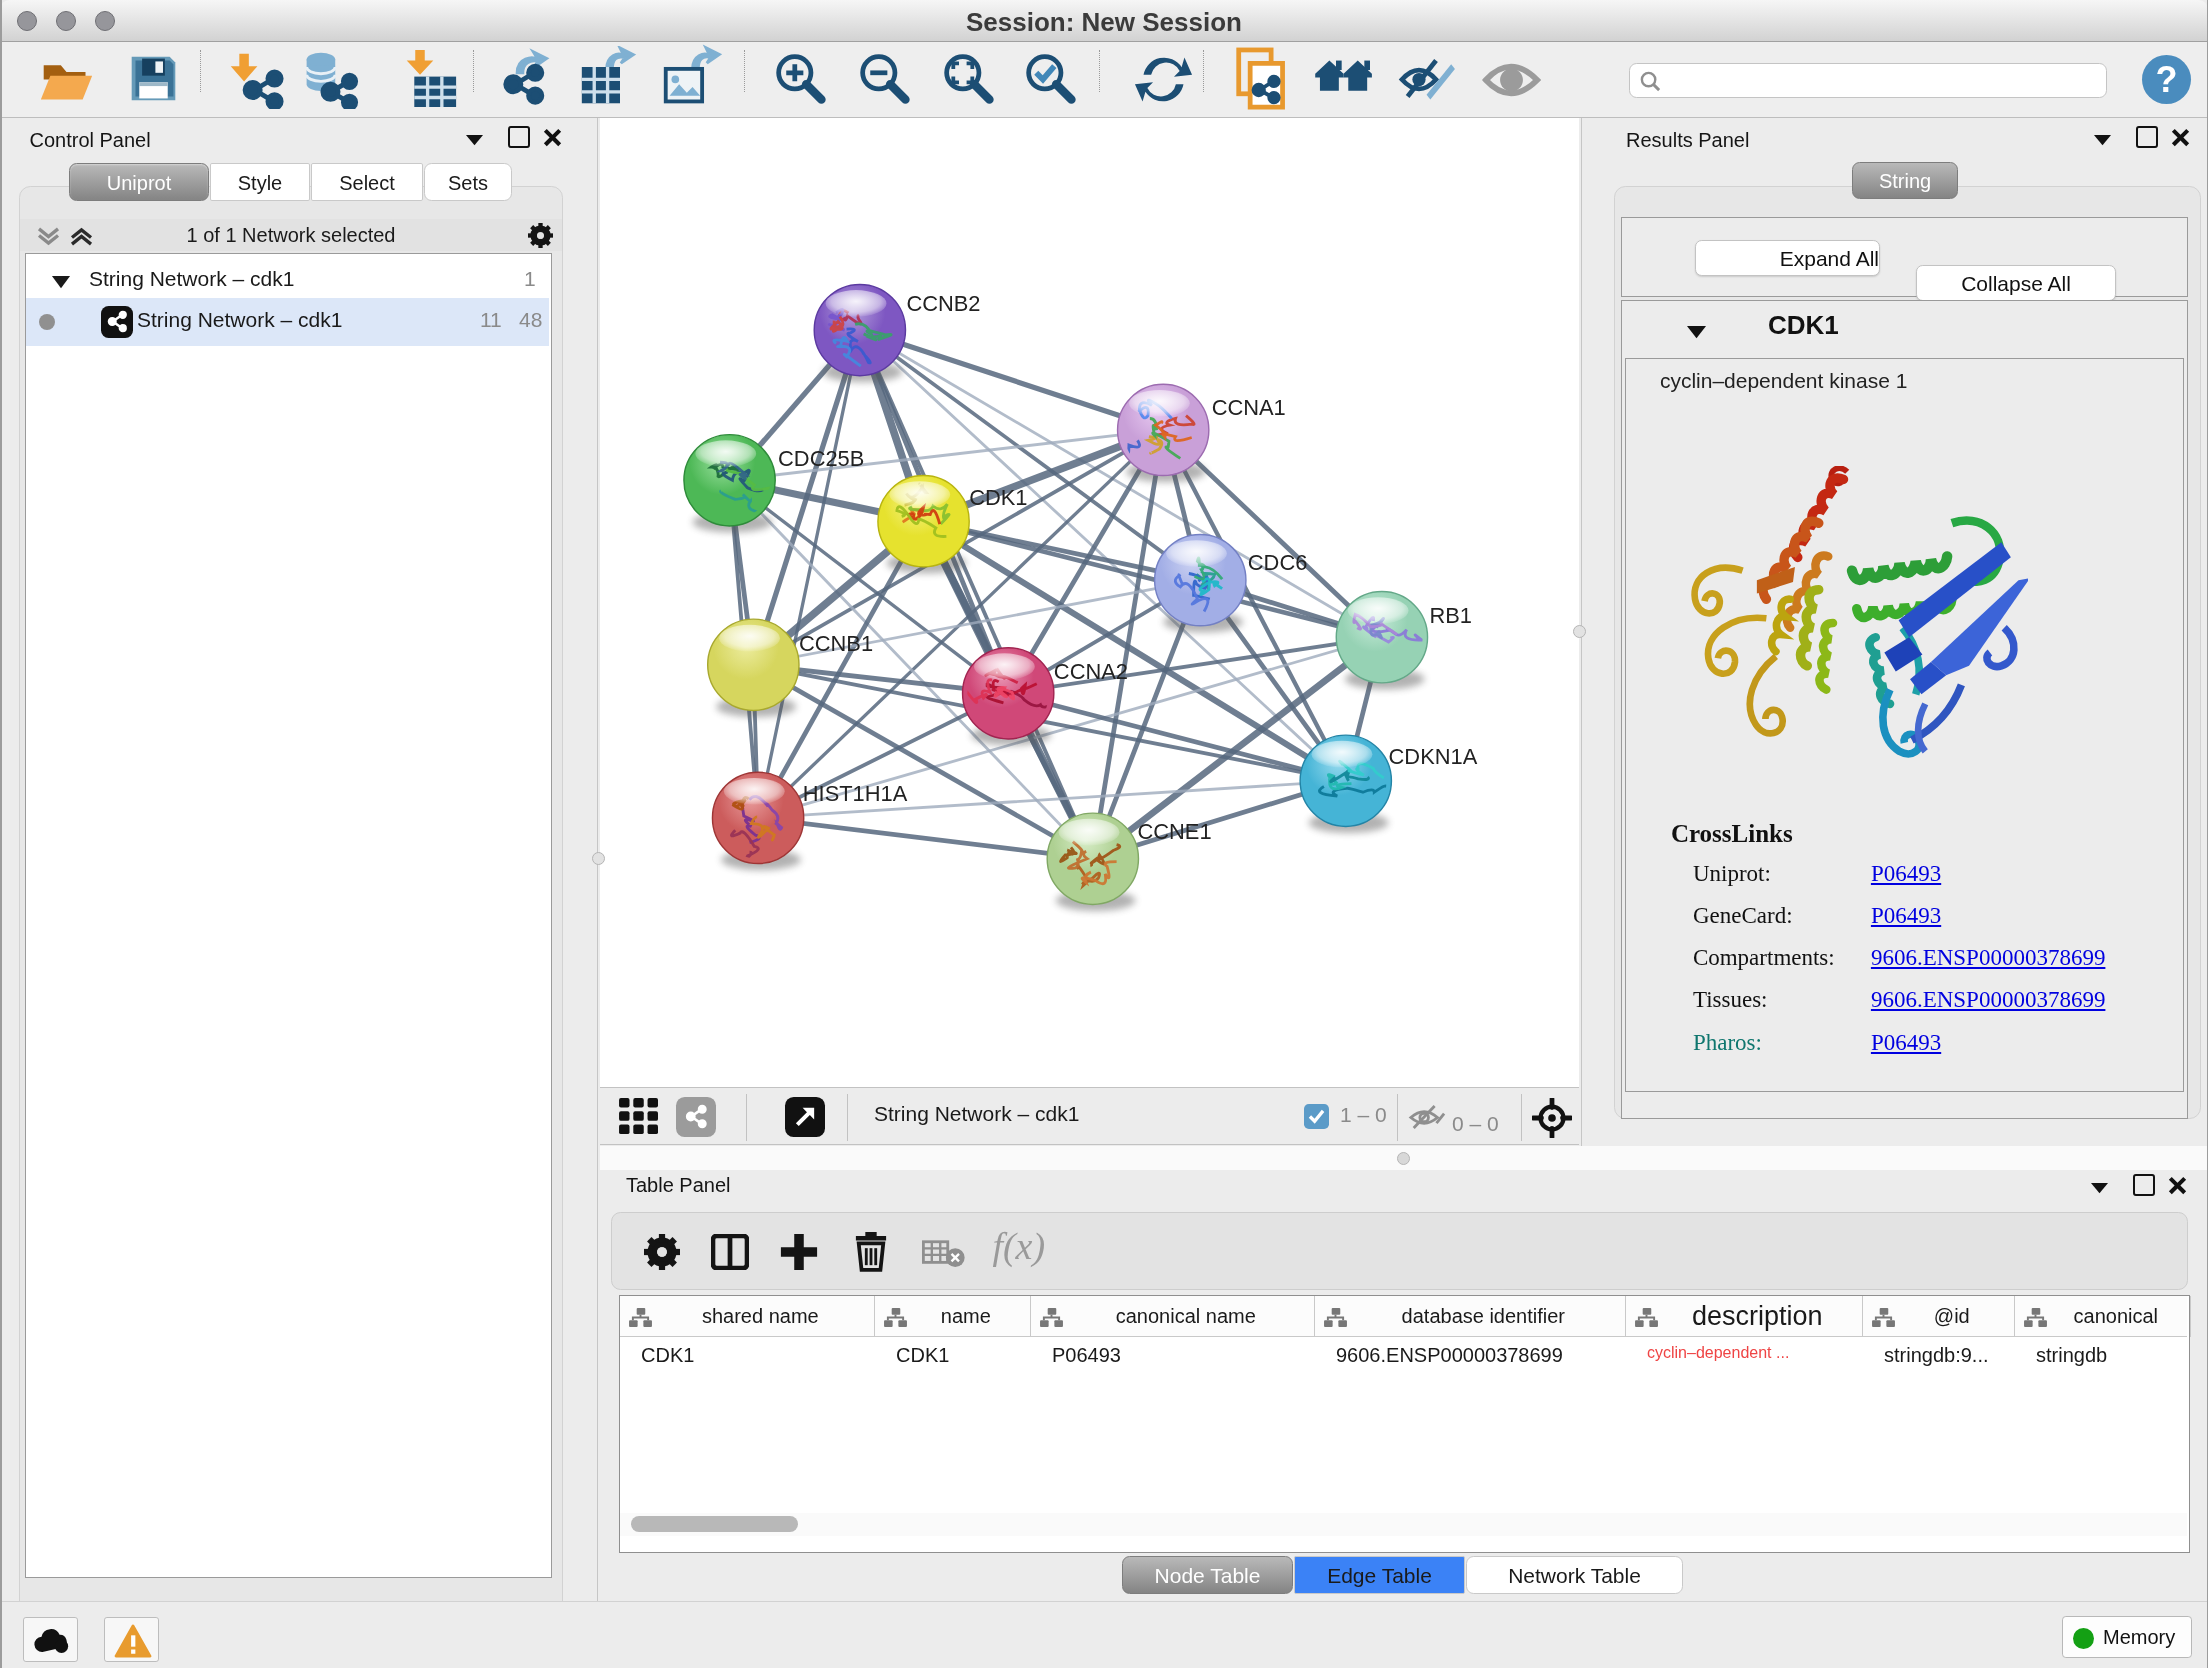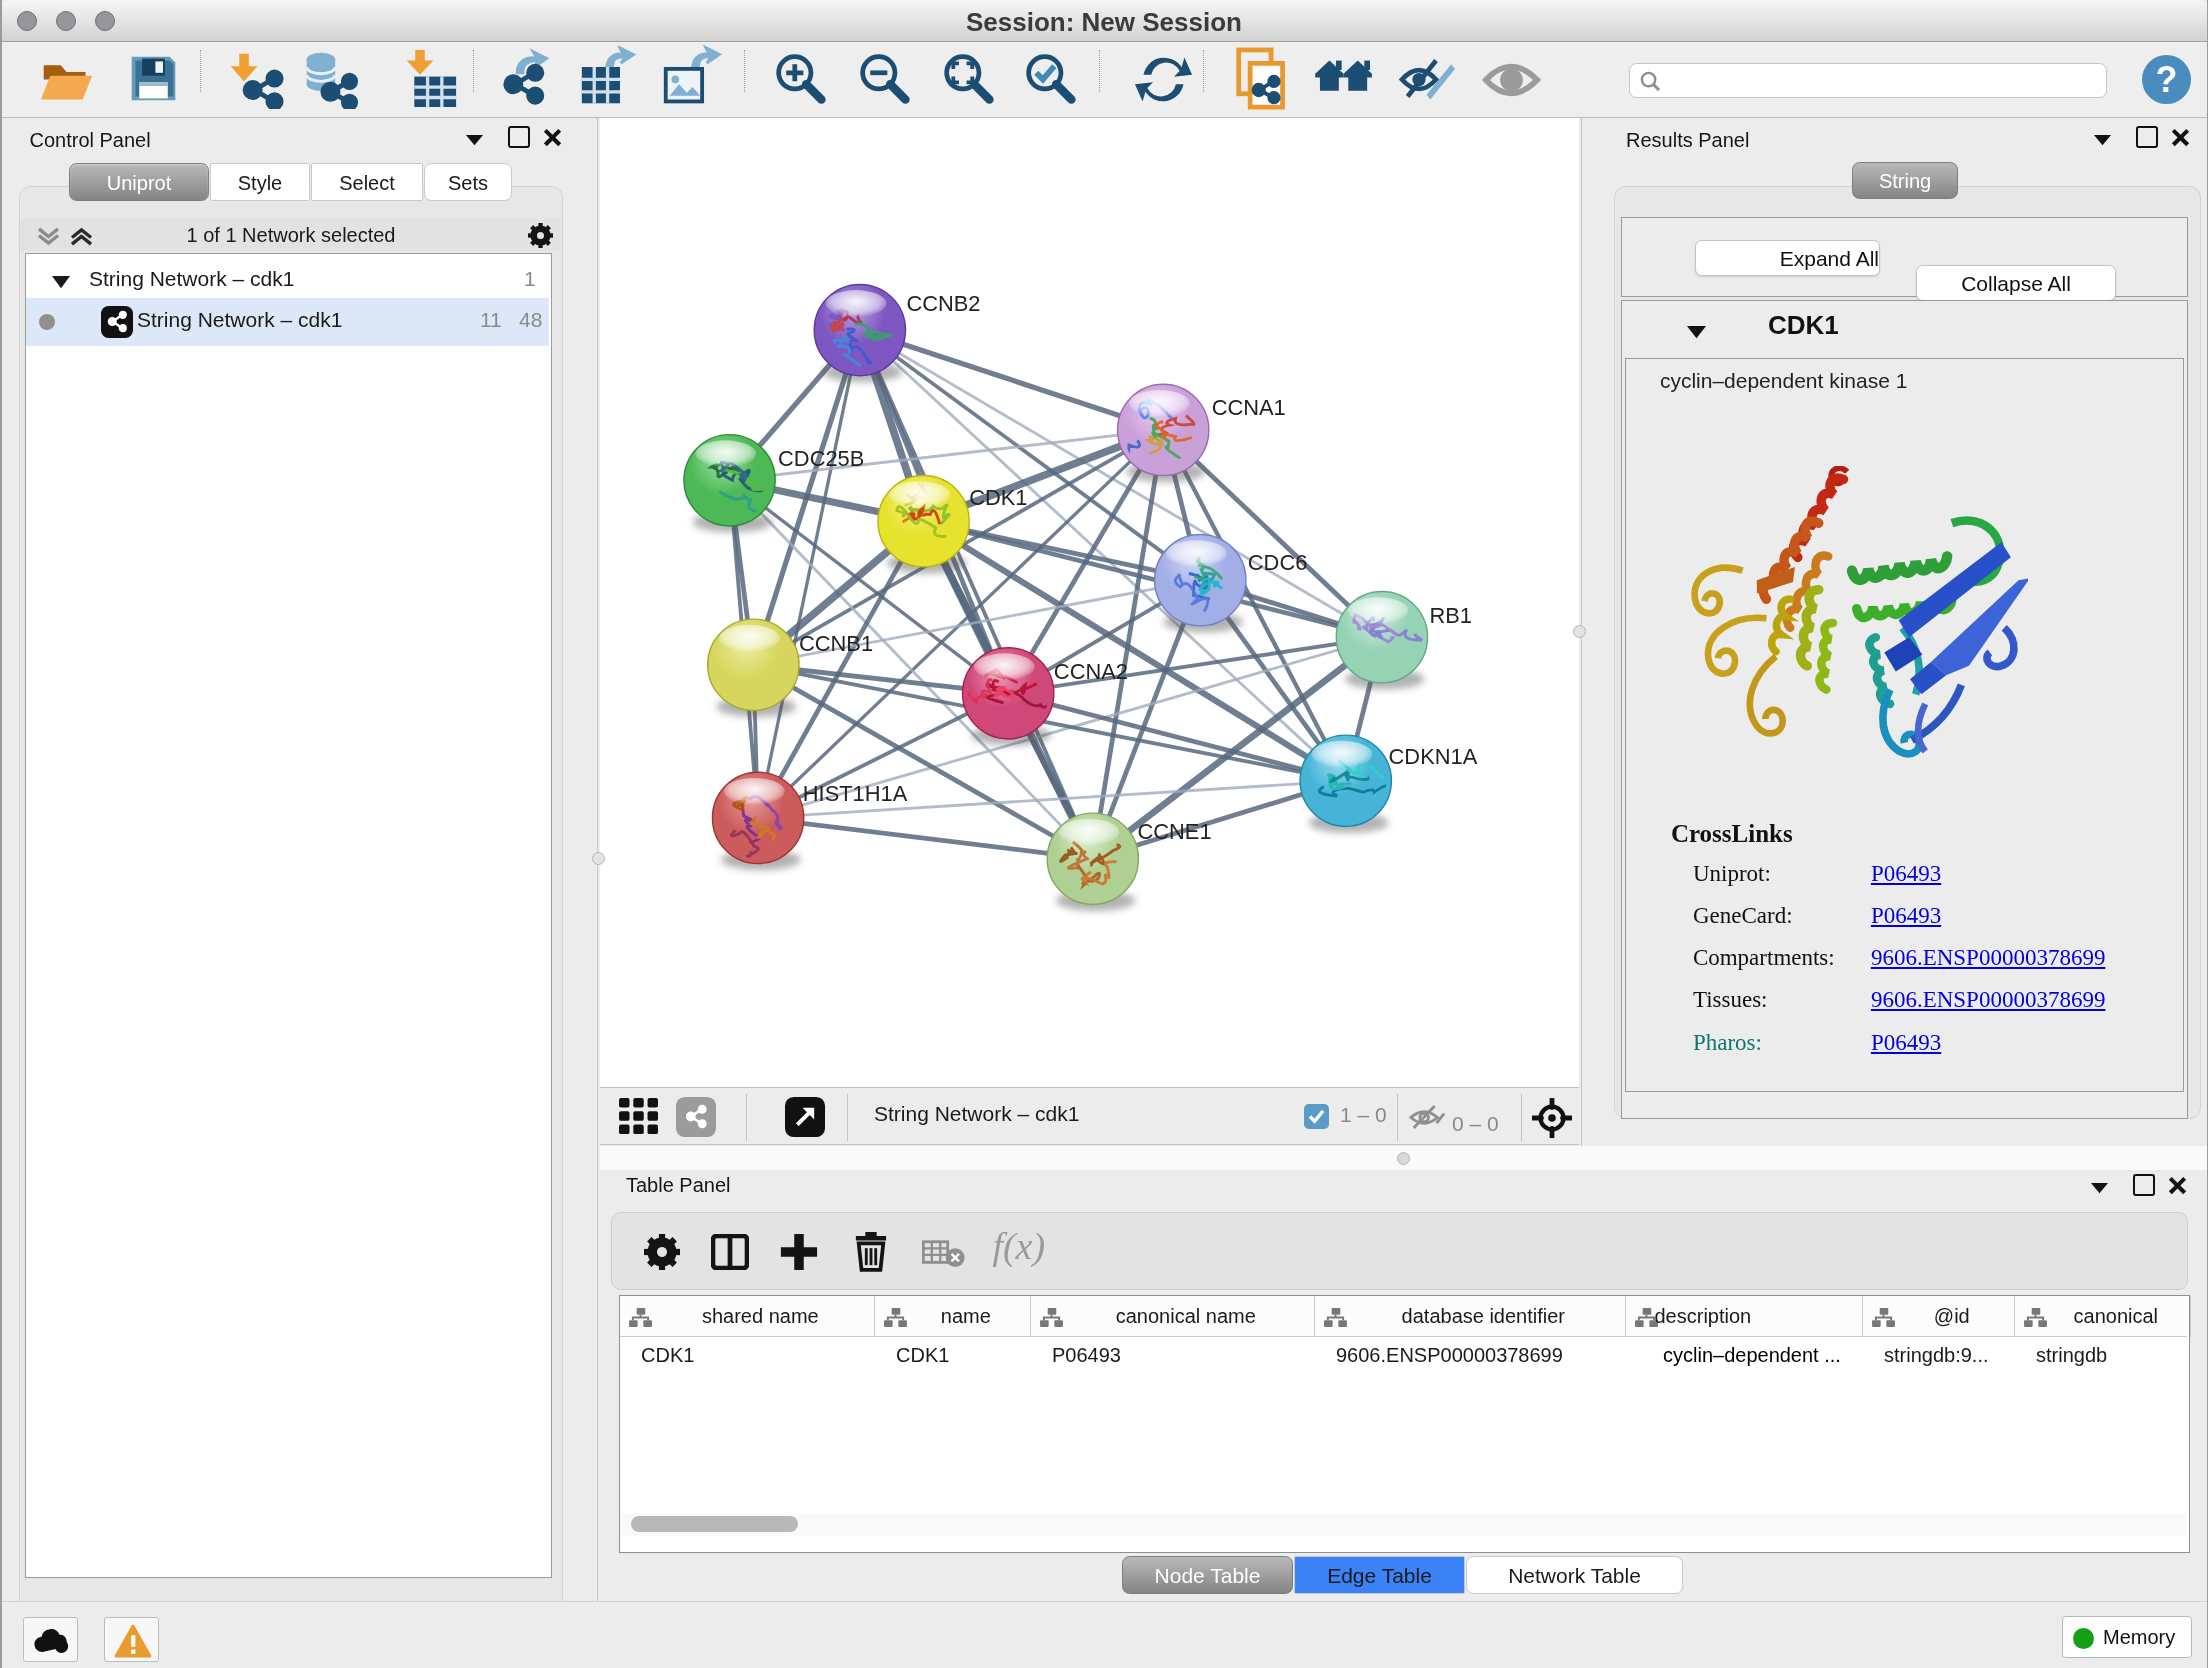--- a/index.html
+++ b/index.html
@@ -755,21 +755,21 @@
         </div>
         <div class="abs" style="left:1006px;top:0;width:237px;height:41px;border-right:1px solid #c9c9c9;">
           <svg style="position:absolute;left:7.6px;top:10.5px" width="25" height="21" viewBox="0 0 26 22">
             <g fill="#777">
               <rect x="9" y="1" width="9" height="7" rx="1"></rect>
               <rect x="1" y="14" width="9" height="7" rx="1"></rect>
               <rect x="16" y="14" width="9" height="7" rx="1"></rect>
             </g>
             <path d="M13 8 v3 M5 14 v-3 h16 v3" stroke="#777" stroke-width="2" fill="none"></path>
           </svg>
-          <div class="abs" style="left:28.5px;right:1.9px;top:0;height:41px;text-align:left;line-height:41px;font-size:20px;color:#1a1a1a;white-space:nowrap;overflow:hidden;">description</div>
+          <div class="abs" style="left:28.5px;right:1.9px;top:0;height:41px;text-align:center;line-height:41px;font-size:27px;color:#1a1a1a;white-space:nowrap;overflow:hidden;">description</div>
         </div>
         <div class="abs" style="left:1243px;top:0;width:152px;height:41px;border-right:1px solid #c9c9c9;">
           <svg style="position:absolute;left:7.6px;top:10.5px" width="25" height="21" viewBox="0 0 26 22">
             <g fill="#777">
               <rect x="9" y="1" width="9" height="7" rx="1"></rect>
               <rect x="1" y="14" width="9" height="7" rx="1"></rect>
               <rect x="16" y="14" width="9" height="7" rx="1"></rect>
             </g>
             <path d="M13 8 v3 M5 14 v-3 h16 v3" stroke="#777" stroke-width="2" fill="none"></path>
           </svg>
@@ -784,21 +784,21 @@
             </g>
             <path d="M13 8 v3 M5 14 v-3 h16 v3" stroke="#777" stroke-width="2" fill="none"></path>
           </svg>
           <div class="abs" style="left:28.5px;right:1.9px;top:0;height:41px;text-align:center;line-height:41px;font-size:20px;color:#1a1a1a;white-space:nowrap;overflow:hidden;">canonical</div>
         </div>
       </div>
   <div class="abs" style="left:21px;top:48px;font-size:20px;color:#1a1a1a;white-space:nowrap;">CDK1</div>
       <div class="abs" style="left:276px;top:48px;font-size:20px;color:#1a1a1a;white-space:nowrap;">CDK1</div>
       <div class="abs" style="left:432px;top:48px;font-size:20px;color:#1a1a1a;white-space:nowrap;">P06493</div>
       <div class="abs" style="left:716px;top:48px;font-size:20px;color:#1a1a1a;white-space:nowrap;">9606.ENSP00000378699</div>
-      <div class="abs" style="left:1027px;top:48px;font-size:20px;color:#000000;white-space:nowrap;margin-left:16px;">cyclin–dependent ...</div>
+      <div class="abs" style="left:1027px;top:48px;font-size:16px;color:#ef4444;white-space:nowrap;">cyclin–dependent ...</div>
       <div class="abs" style="left:1264px;top:48px;font-size:20px;color:#1a1a1a;white-space:nowrap;">stringdb:9...</div>
       <div class="abs" style="left:1416px;top:48px;font-size:20px;color:#1a1a1a;white-space:nowrap;">stringdb</div>
   <div class="abs" style="left:0;top:217px;width:1567px;height:23px;background:#fafafa;">
     <div class="abs" style="left:10.5px;top:2.9px;width:167px;height:16px;background:#b8b8b8;border-radius:8.6px;"></div>
   </div>
 </div>
 <div class="abs" style="left:522px;top:386px;width:171px;height:38px;background:linear-gradient(#b9b9b9,#848484);border:1px solid #7d7d7d;border-radius:7.6px;color:#fff;font-size:21px;text-align:center;line-height:38px;">Node Table</div>
 <div class="abs" style="left:694px;top:386px;width:171px;height:38px;background:#3b82f6;border:1px solid #c9c9c9;border-radius:1.9px;color:#1a1a1a;font-size:21px;text-align:center;line-height:38px;">Edge Table</div>
 <div class="abs" style="left:866px;top:386px;width:217px;height:38px;background:#fff;border:1px solid #c9c9c9;border-radius:7.6px;color:#1a1a1a;font-size:21px;text-align:center;line-height:38px;">Network Table</div>
 </div>

